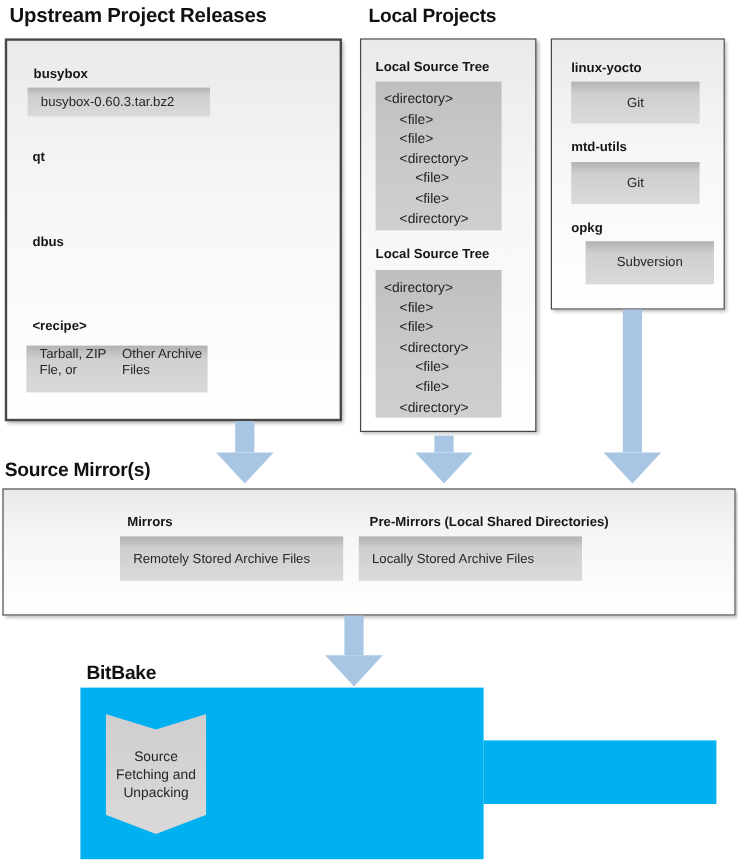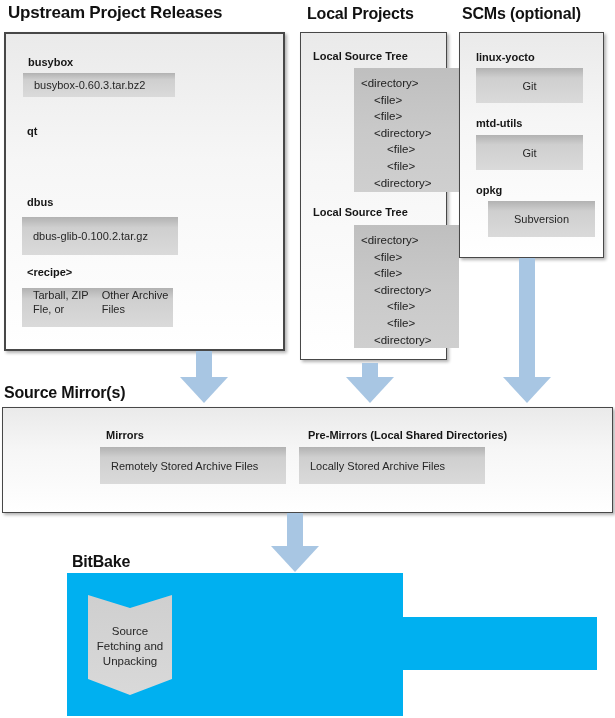--- a/index.html
+++ b/index.html
@@ -29,21 +29,21 @@
     background:linear-gradient(180deg,#b2b2b2 0%,#cfcfcf 28%,#dadada 100%);
     color:#262626;font-size:11px;
     display:flex;align-items:center;
   }
   .gbox.padded{padding-left:11px;}
   .gbox.center{justify-content:center;padding-left:0;}
   .gbox.twolines{justify-content:center;align-items:flex-start;line-height:14px;}
   .tree{
     position:absolute;box-sizing:border-box;
     background:linear-gradient(180deg,#bfbfbf 0%,#c9c9c9 50%,#cfcfcf 100%);
-    color:#222;font-size:11.5px;padding-top:7px;margin-left:41px;
+    color:#222;font-size:11.5px;padding-top:7px;
   }
   .tree-line{line-height:16.6px;white-space:nowrap;}
   .ind0{padding-left:7px;}
   .ind1{padding-left:20px;}
   .ind2{padding-left:33px;}
   .arrow{position:absolute;width:48px;display:flex;flex-direction:column;align-items:center;}
   .arrow-shaft{width:16px;flex:1;background:var(--arrow);}
   .arrow-head{width:0;height:0;border-left:24px solid transparent;border-right:24px solid transparent;border-top:26px solid var(--arrow);}
   .cyan{position:absolute;background:var(--cyan);}
   .step-shape{
@@ -57,37 +57,33 @@
     width:80px;padding-top:2px;
   }
 </style>
 </head>
 <body>
 
 <div class="canvas" style="--cyan: #00b0f0; --arrow: #a8c6e3;">
 
   <div class="heading" style="left:307px;top:5px;">Local Projects</div>
   <div class="heading big" style="left:8px;top:3px;">Upstream Project Releases</div>
-  <div class="heading" style="left:462px;top:5px;">SCMs (optional)</div>
   <div class="heading" style="left:4px;top:384px;">Source Mirror(s)</div>
   <div class="heading" style="left:72px;top:553px;">BitBake</div>
 
   <div class="panel" style="left:4px;top:32px;width:281px;height:319px;"></div>
 
   <div class="lbl" style="left:28px;top:56px;">busybox</div>
   <div class="gbox padded" style="left:23px;top:73px;width:152px;height:24px;">
     <span>busybox-0.60.3.tar.bz2</span>
   </div>
 
   <div class="lbl" style="left:27px;top:125px;">qt</div>
 
   <div class="lbl" style="left:27px;top:196px;">dbus</div>
-  <div class="gbox padded" style="left:22px;top:217px;width:156px;height:38px;">
-    <span>dbus-glib-0.100.2.tar.gz</span>
-  </div>
 
   <div class="lbl" style="left:27px;top:266px;">&lt;recipe&gt;</div>
   <div class="gbox padded twolines" style="left:22px;top:288px;width:151px;height:39px;">
     <span>Tarball, ZIP Fle, or</span>
     <span>Other Archive Files</span>
   </div>
 
   <div class="panel thin" style="left:300px;top:32px;width:147px;height:328px;"></div>
 
   <div class="lbl" style="left:313px;top:50px;">Local Source Tree</div>

